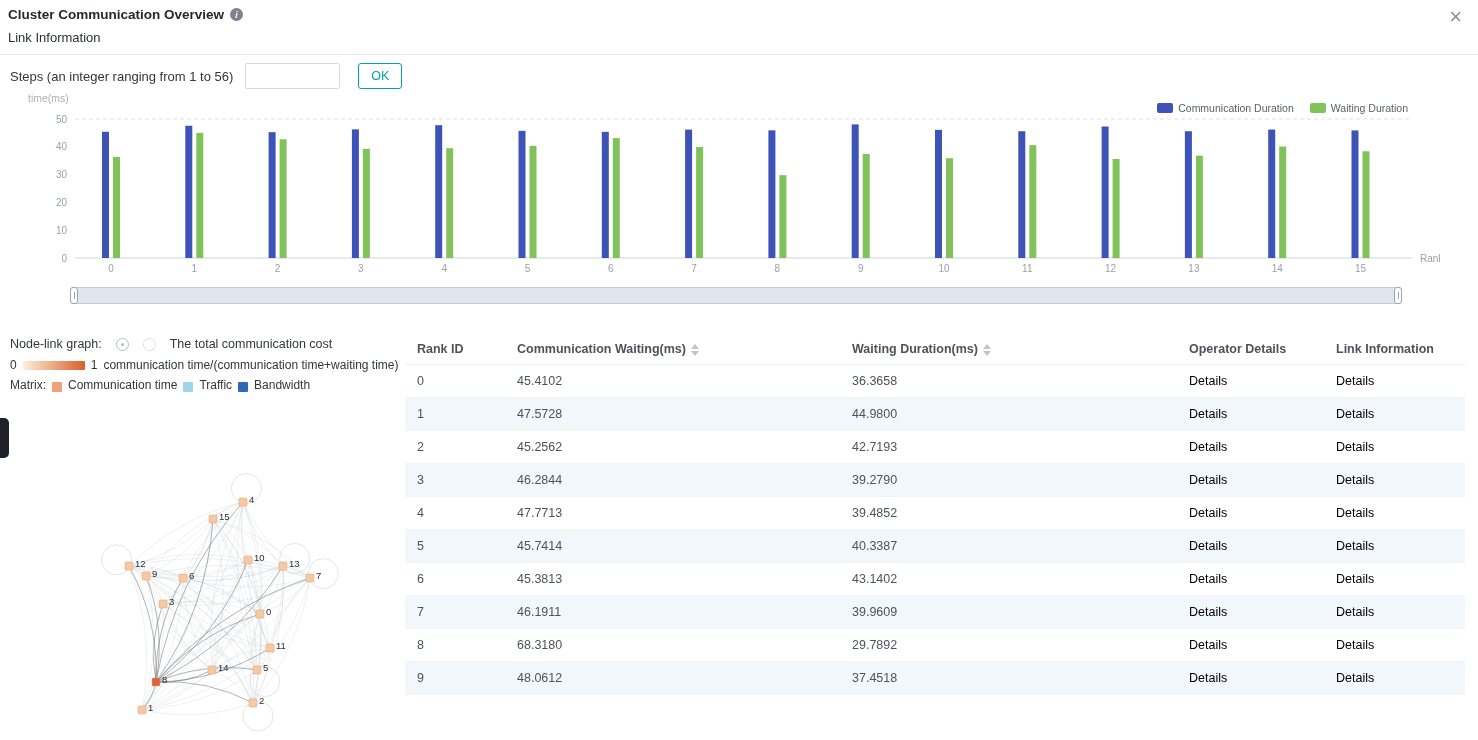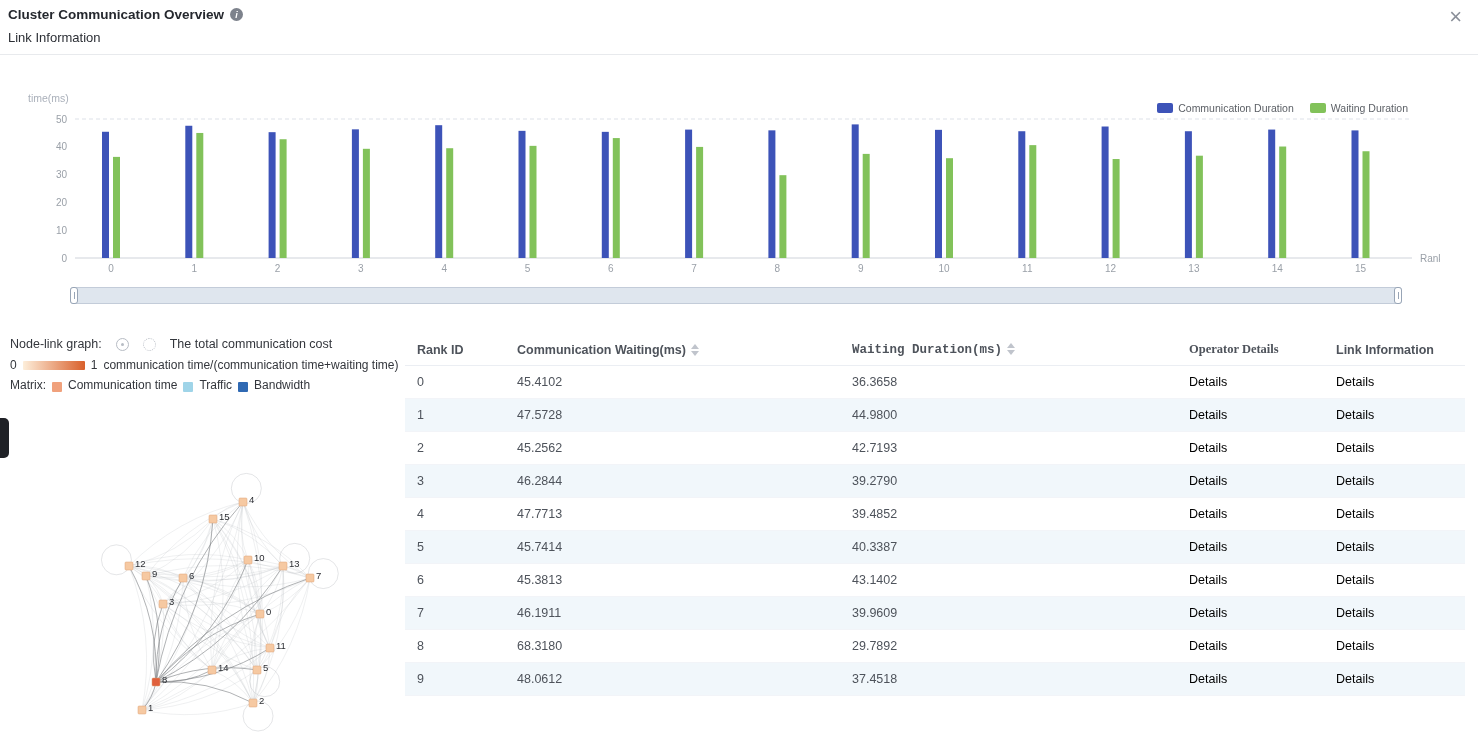--- a/index.html
+++ b/index.html
@@ -78,20 +78,25 @@
   <div class="hdr">
     <span class="hdr-title">Cluster Communication Overview</span>
     <span class="info-circle">i</span>
   </div>
   <div class="close">×</div>
 
   <div class="tabbar">
     <div class="tab">Link Information</div>
   </div>
 
+  <div class="steps-row">
+    <span class="steps-label">Steps (an integer ranging from 1 to 56)</span>
+    <input class="steps-input" value="" style="">
+    <button class="ok-btn">OK</button>
+  </div>
 
   <div class="y-axis-name">time(ms)</div>
   <div class="legend">
     <div class="legend-item">
       <span class="legend-swatch" id="sw-comm" style="background: rgb(61, 83, 184);"></span>
       <span>Communication Duration</span>
     </div>
     <div class="legend-item">
       <span class="legend-swatch" id="sw-wait" style="background: rgb(130, 194, 90);"></span>
       <span>Waiting Duration</span>
@@ -349,25 +354,25 @@
 
   <div class="tbl-wrap">
     <table>
       <thead>
           <tr id="tbl-head">
             <th style="width: 100px;"><span>Rank ID</span></th>
             <th style="width: 335px;"><span>Communication Waiting(ms)</span><span class="sort">
                 <i class="up"></i>
                 <i class="down"></i>
               </span></th>
-            <th style="width: 337px; font-family: Liberation Mono, monospace;"><span>Waiting Duration(ms)</span><span class="sort">
+            <th style="width: 337px;"><span>Waiting Duration(ms)</span><span class="sort">
                 <i class="up"></i>
                 <i class="down"></i>
               </span></th>
-            <th style="width: 147px; font-family: Liberation Serif, serif;"><span>Operator Details</span></th>
+            <th style="width: 147px;"><span>Operator Details</span></th>
             <th style="width: 141px;"><span>Link Information</span></th>
           </tr>
         </thead>
       <tbody id="tbl-body">
           <tr>
             <td>0</td>
             <td>45.4102</td>
             <td>36.3658</td>
             <td><a class="details">Details</a></td>
             <td><a class="details">Details</a></td>

